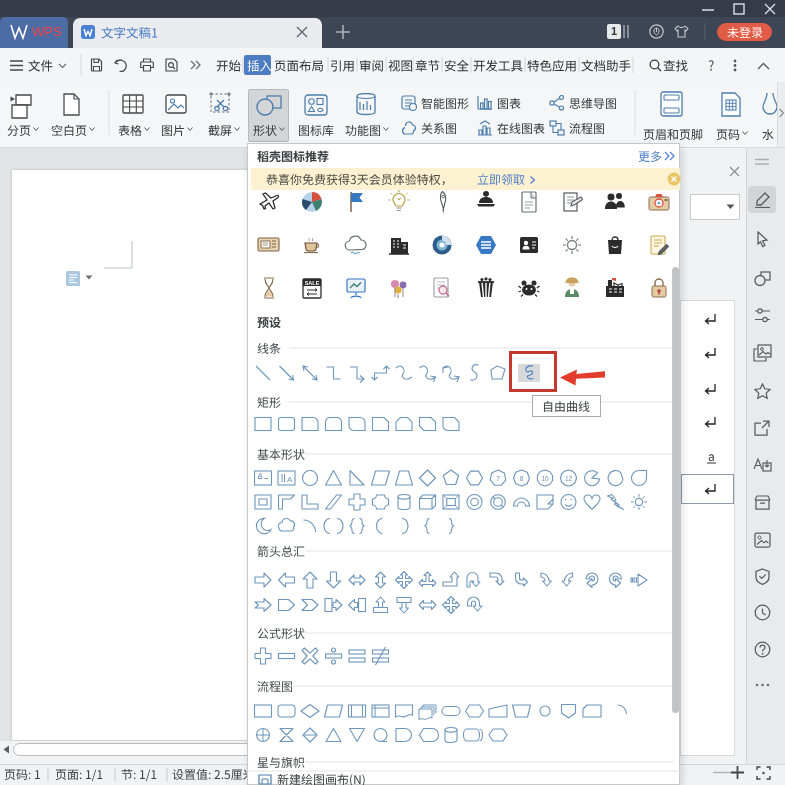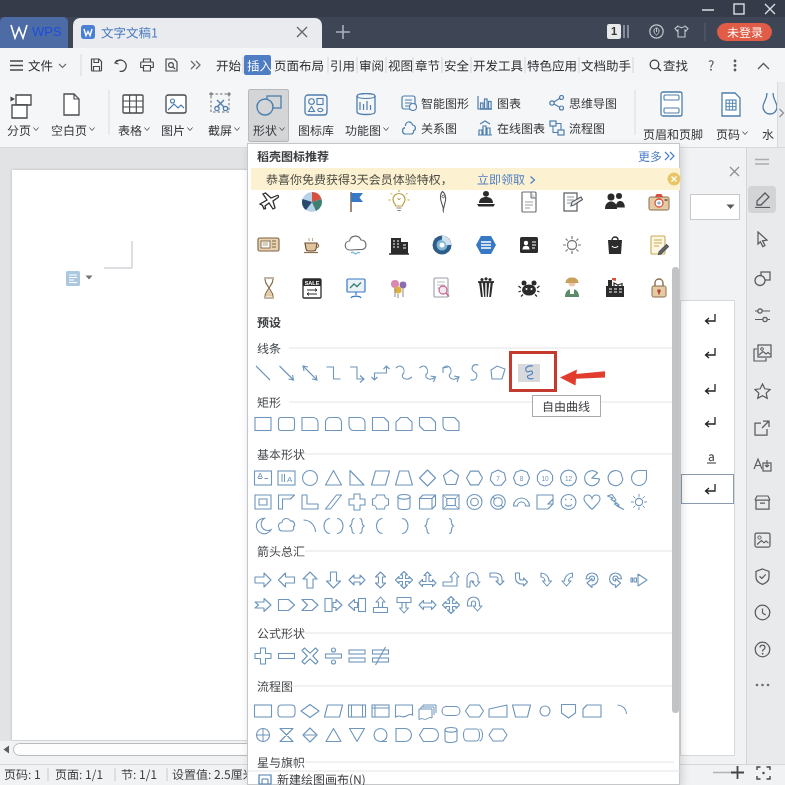--- a/index.html
+++ b/index.html
@@ -135,21 +135,21 @@
         <path id="gr129" d="M101 0H188V385C188 462 181 540 177 614H181L260 463L527 0H622V733H534V352C534 276 541 193 547 120H542L463 271L195 733H101Z"></path>
         <path id="gr130" d="M99 -196C191 -47 246 114 246 311C246 507 191 668 99 818L42 792C128 649 171 480 171 311C171 141 128 -29 42 -171Z"></path>
       </defs>
     </svg>
     <div style="position:absolute;left:0;top:0;width:785px;height:48px;background:#3e4656"></div>
     <div style="position:absolute;left:0;top:0;width:785px;height:17px;background:#353b48"></div>
     <div style="position:absolute;left:0;top:17px;width:68px;height:31px;background:#4d6ba5;border-radius:5px 5px 0 0"></div>
     <svg style="position:absolute;left:10px;top:24px;" width="18" height="16">
       <path d="M1 1 L5 14 L9 4 L13 14 L17 1" fill="none" stroke="#fff" stroke-width="1.6"></path>
     </svg>
-    <div style="position:absolute;left:32px;top:24px;font:13px 'Liberation Sans',sans-serif;color:#1d4ed8">WPS</div>
+    <div style="position:absolute;left:32px;top:24px;font:13px 'Liberation Sans',sans-serif;color:#ef4444">WPS</div>
     <div style="position:absolute;left:73px;top:18px;width:249px;height:30px;background:#e9ebee;border-radius:7px 7px 0 0"></div>
     <svg style="position:absolute;left:81px;top:25px;" width="14" height="14">
       <rect x="0" y="0" width="14" height="14" rx="3" fill="#4a80d4"></rect>
       <path d="M3 4 L5 10.5 L7 6.5 L9 10.5 L11 4" fill="none" stroke="#fff" stroke-width="1.4"></path>
     </svg>
     <svg style="position:absolute;left:101px;top:24.5px;overflow:visible;" width="58" height="16" fill="#4a7cc1">
       <use href="#gr0" transform="translate(0.0,12.5) scale(0.0125,-0.0125)"></use>
       <use href="#gr1" transform="translate(12.5,12.5) scale(0.0125,-0.0125)"></use>
       <use href="#gr0" transform="translate(25.0,12.5) scale(0.0125,-0.0125)"></use>
       <use href="#gr2" transform="translate(37.5,12.5) scale(0.0125,-0.0125)"></use>

